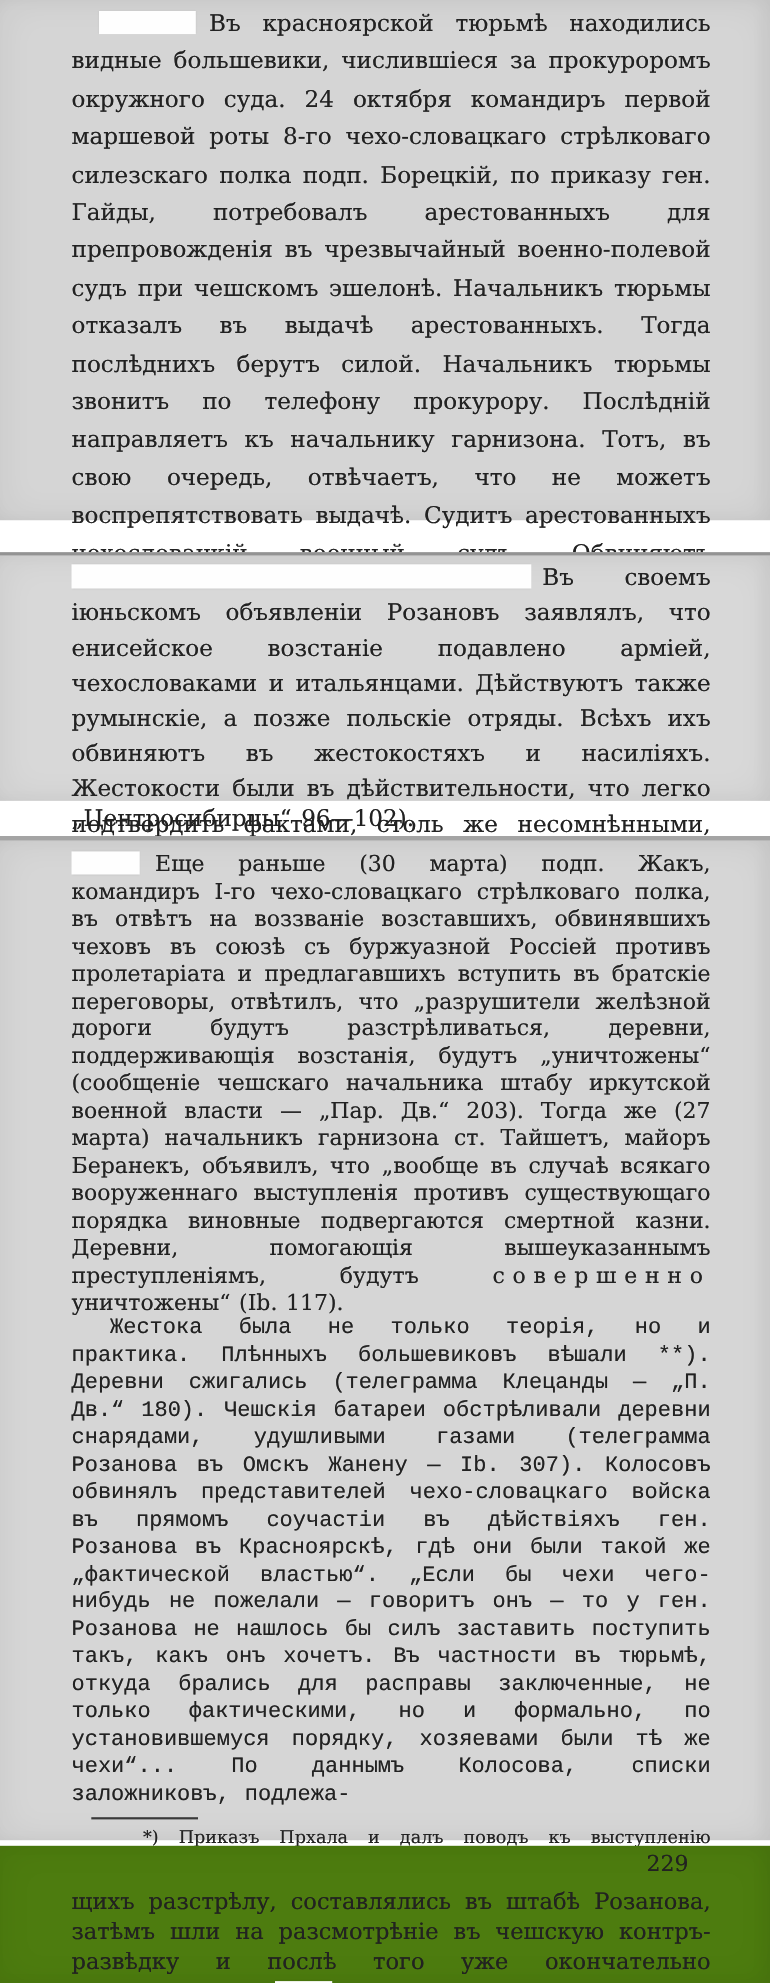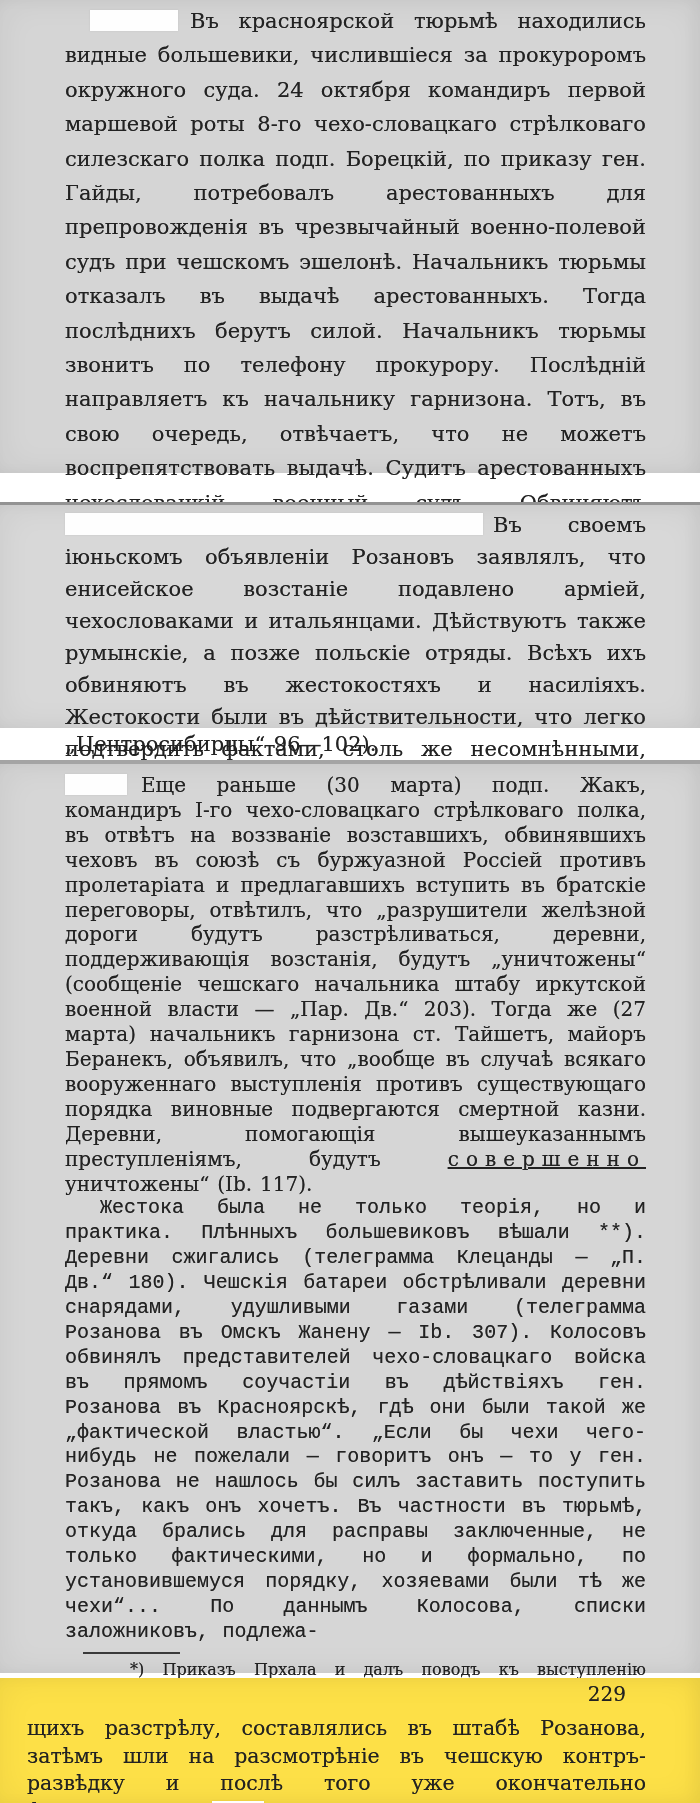--- a/index.html
+++ b/index.html
@@ -13,34 +13,34 @@
   }
   .block {
     position: absolute; left: 0; width: 700px;
     background: #d6d6d6;
     box-sizing: border-box;
     box-shadow: inset 0 0 34px rgba(0,0,0,0.06), inset -6px 0 14px rgba(0,0,0,0.04);
   }
   .b1 { top: 0; height: 473px; padding: 4px 54px 0 65px; background:#d5d5d5; }
   .b2 { top: 502px; height: 226px; padding: 4px 54px 0 65px; border-top: 3px solid #939393; background:#d8d8d8; }
   .b3 { top: 760px; height: 913px; padding: 9px 54px 0 65px; border-top: 4px solid #a4a4a4; background:#d6d6d6; }
-  .b4 { top: 1678px; height: 125px; padding: 4px 54px 0 27px; background:#fde047; }
+  .b4 { top: 1678px; height: 125px; padding: 4px 54px 0 65px; background:#4d7c0f; }
 
   p.para {
     margin: 0;
     text-align: justify;
     text-shadow: 0 0 0.5px rgba(20,20,20,0.55);
   }
   .b1 p.para { font-size: 21px; line-height: 34.4px; word-spacing: 2px; }
   .b2 p.para { font-size: 21px; line-height: 32px;   word-spacing: 2px; }
   .b3 p.para { font-size: 20px; line-height: 24.9px; word-spacing: 1.5px; }
   .b3 p.indent { text-indent: 35px; font-family: Liberation Mono, monospace; }
   .b4 p.para { font-size: 20.5px; line-height: 27.5px; word-spacing: 2px; }
 
-  .spaced { letter-spacing: 7px; text-decoration: underline; }
+  .spaced { letter-spacing: 7px; }
 
   .redact {
     display: inline-block;
     background: #fefefe;
     vertical-align: -3px;
     box-shadow: 0 0 2px rgba(0,0,0,0.08);
   }
   .r1 { width: 88px;  height: 21px; margin: 0 12px 0 25px; }
   .r2-lead { width: 418px; height: 22px; margin-right: 10px; }
   .r2-tail { width: 393px; height: 21px; margin-left: 10px; }

